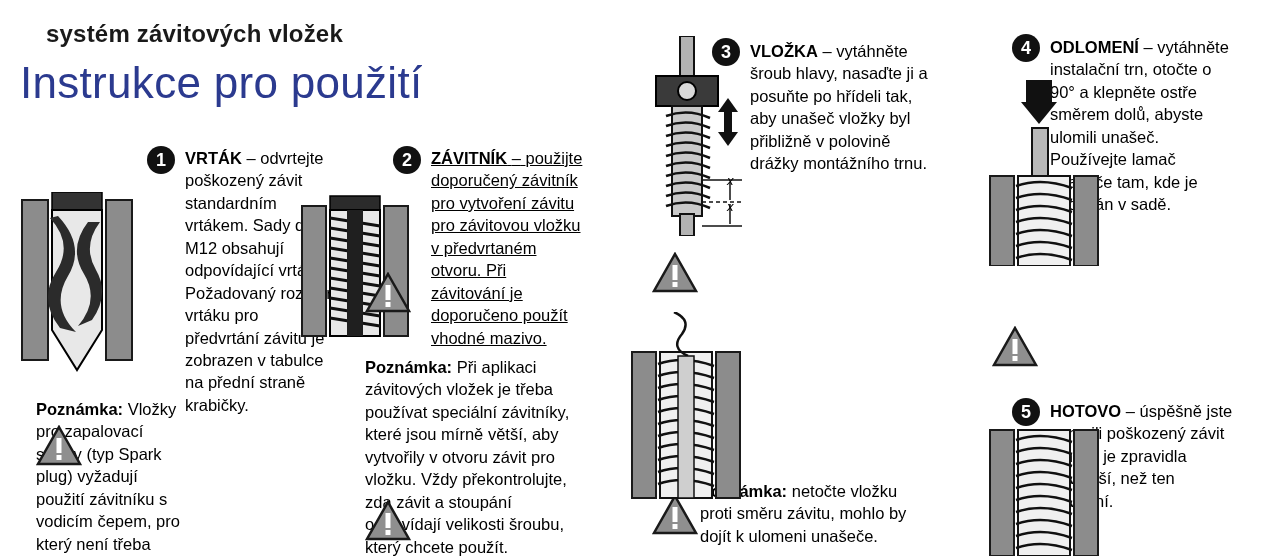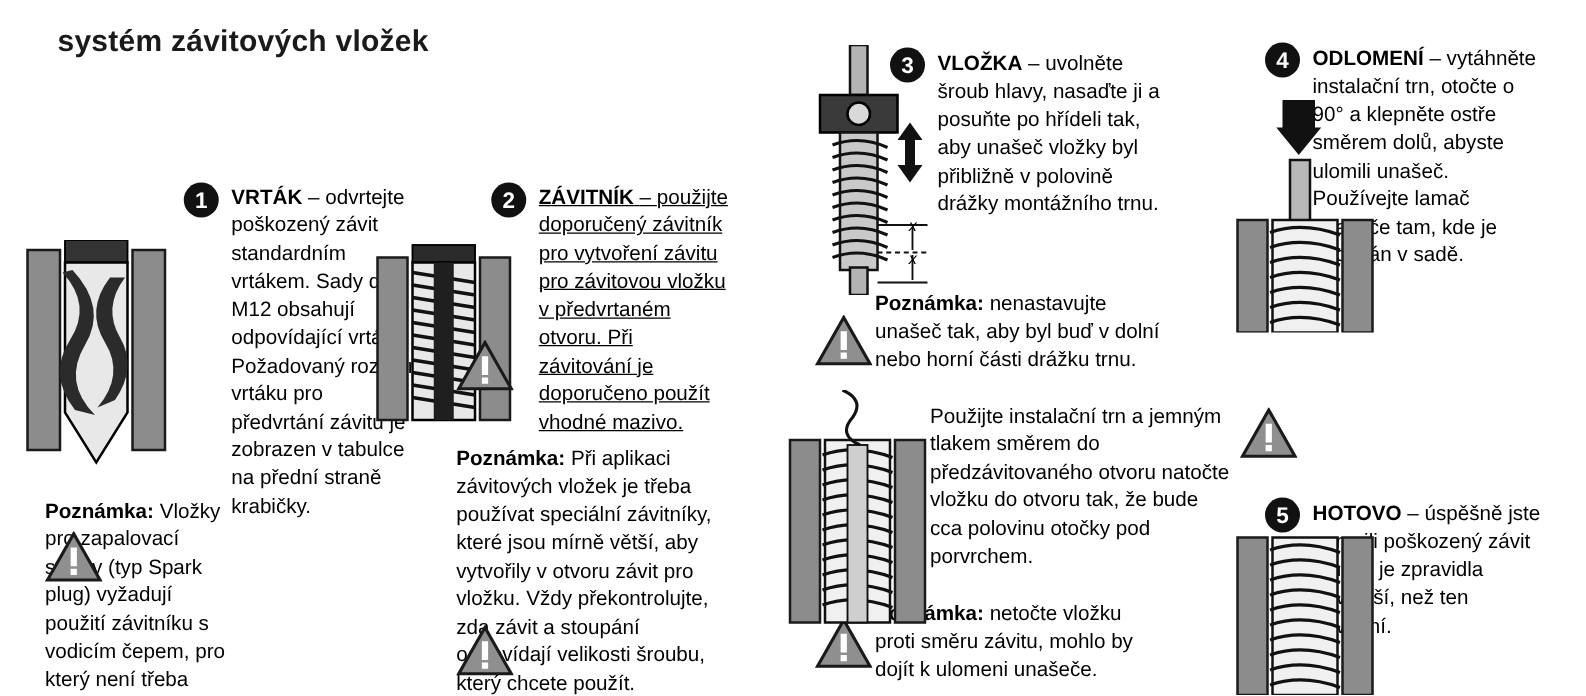--- a/index.html
+++ b/index.html
@@ -47,20 +47,21 @@
   .ill svg{display:block;}
 
   
 </style>
 </head>
 <body>
 
 <div class="page">
 
   <div class="subtitle">systém závitových vložek</div>
+  <div class="title">Instrukce pro použití</div>
 
   <div class="badge" style="left:147px;top:146px;">1</div>
 
   <div class="txt" style="left:185px;top:147px;width:148px;">
     <b>VRTÁK</b>
     <span>–</span>
     <span>odvrtejte poškozený závit standardním vrtákem. Sady do M12 obsahují odpovídající vrták. Požadovaný rozměr vrtáku pro předvrtání závitu je zobrazen v tabulce na přední straně krabičky.</span>
   </div>
 
   <div class="txt note" style="left:36px;top:398px;width:148px;">
@@ -137,31 +138,24 @@
       <rect x="20.5" y="13" width="5" height="15" fill="#fff"></rect>
       <rect x="20.5" y="30" width="5" height="5" fill="#fff"></rect>
     </svg>
   </div>
 
   <div class="badge" style="left:712px;top:38px;">3</div>
 
   <div class="txt" style="left:750px;top:40px;width:178px;">
     <b>VLOŽKA</b>
     <span>–</span>
-    <span>uvolněte šroub hlavy, nasaďte ji a posuňte po hřídeli tak, aby unašeč vložky byl přibližně v polovině drážky montážního trnu.</span>
-  </div>
-
-  <div class="txt note" style="left:700px;top:232px;width:232px;">
-    <b>Poznámka:</b>
-    <span>nenastavujte unašeč tak, aby byl buď v dolní nebo horní části drážku trnu.</span>
-  </div>
-
-  <div class="txt" style="left:744px;top:322px;width:242px;">
-    <span>Použijte instalační trn a jemným tlakem směrem do předzávitovaného otvoru natočte vložku do otvoru tak, že bude cca polovinu otočky pod porvrchem.</span>
-  </div>
+    <span>vytáhněte šroub hlavy, nasaďte ji a posuňte po hřídeli tak, aby unašeč vložky byl přibližně v polovině drážky montážního trnu.</span>
+  </div>
+
+
 
   <div class="txt note" style="left:700px;top:480px;width:232px;">
     <b>Poznámka:</b>
     <span>netočte vložku proti směru závitu, mohlo by dojít k ulomeni unašeče.</span>
   </div>
 
   <div class="ill" style="left:636px;top:36px;">
     <svg width="110" height="200" viewBox="0 0 110 200">
 
       <rect x="44" y="0" width="14" height="40" fill="#b3b3b3" stroke="#111" stroke-width="2"></rect>

